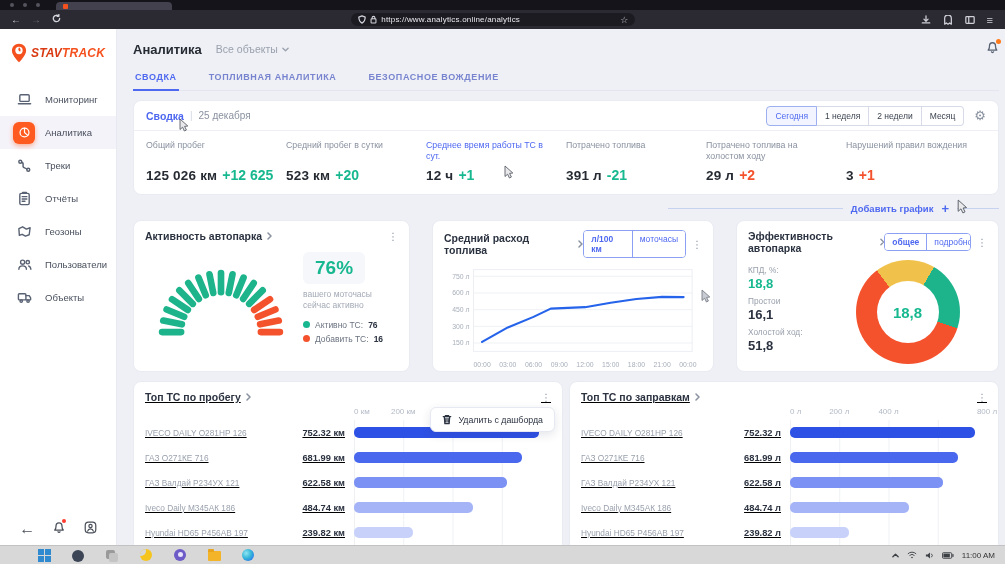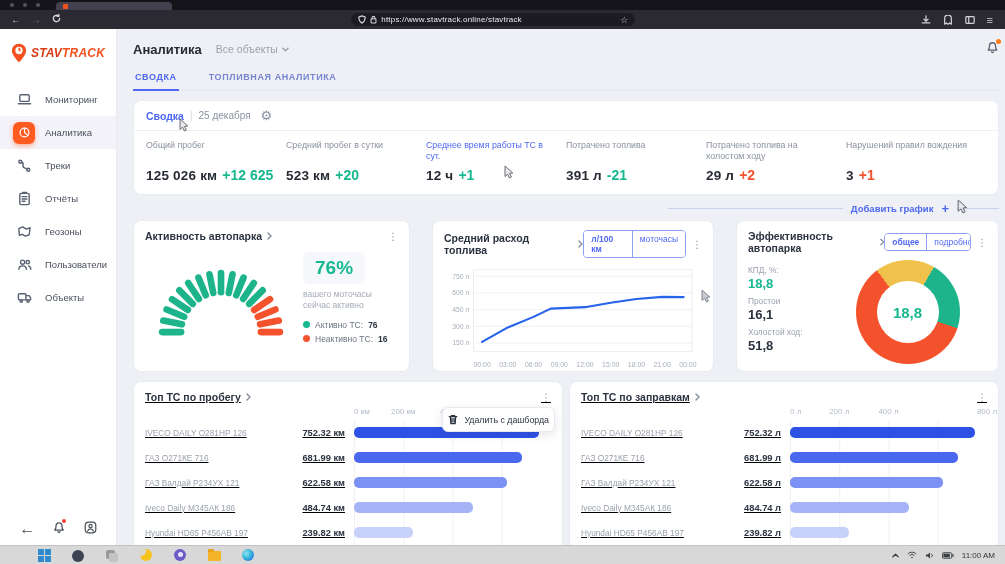--- a/index.html
+++ b/index.html
@@ -120,21 +120,21 @@
   .bottoms { display:flex; gap:6px; margin-top:9px; }
   .bcard { flex:1; padding:9px 11px 6px; position:relative;text-decoration:underline; }
   .baxis { position:relative; height:13px; margin-left:209px; margin-top:4px; font-size:8px; color:#b3bac6; }
   .baxis span { position:absolute; transform:translateX(-50%); white-space:nowrap; }
   .baxis span.ax0 { transform:none; }
   .brow { display:flex; align-items:center; height:25px; }
   .bname { width:148px; font-size:8.3px; color:#9aa1ad; white-space:nowrap; overflow:hidden; }
   .bval { width:61px; text-align:right; font-size:9.3px; font-weight:bold; color:#2b3240; padding-right:9px; white-space:nowrap; }
   .bplot { flex:1; height:100%; display:flex; align-items:center; background-image:linear-gradient(to right,#eef0f4 1px,transparent 1px); background-size:25% 100%; }
   .bbar { height:11px; border-radius:5px; }
-  .del-pop { position:absolute; right:7px; top:25px; background:#fff; border:1px solid #e6e9f1; border-radius:6px; box-shadow:0 3px 10px rgba(40,50,80,.12); padding:6px 5px; display:flex; align-items:center; gap:6px; font-size:8.8px; color:#2b3240; cursor:pointer; z-index:5; }
+  .del-pop { position:absolute; right:7px; top:25px; background:#fff; border:1px solid #e6e9f1; border-radius:6px; box-shadow:0 3px 10px rgba(40,50,80,.12); padding:6px 11px; display:flex; align-items:center; gap:6px; font-size:8.8px; color:#2b3240; cursor:pointer; z-index:5; }
 
   
   .taskbar { height:19px; background:#d8d8d8; border-top:1px solid #c2c2c2; display:flex; align-items:center; position:relative; }
   .tb-icons { display:flex; gap:21px; margin-left:38px; align-items:center; }
   .tb-icons > div { width:13px; height:13px; position:relative; cursor:pointer; }
   .win-logo { display:grid; grid-template-columns:6px 6px; grid-template-rows:6px 6px; gap:1px; }
   .win-logo i { background:#2f8ad0; display:block; }
   .circ-dark { width:12px; height:12px; border-radius:50%; background:#3b4556; margin-top:1px; }
   .taskview { position:relative; }
   .taskview i { position:absolute; width:9px; height:9px; border-radius:2px; }
@@ -178,21 +178,21 @@
       </svg>
   </span>
   <div class="urlbar">
     <svg class="lineicon" width="8" height="9" viewBox="0 0 10 11">
         <path d="M5 1 L9 2.5 C9 6.5 7.5 8.8 5 10 C2.5 8.8 1 6.5 1 2.5 Z"></path>
       </svg>
     <svg class="lineicon" width="7" height="9" viewBox="0 0 10 12">
         <rect x="1.5" y="5" width="7" height="6" rx="1"></rect>
         <path d="M3 5 V3.5 A2 2 0 0 1 7 3.5 V5"></path>
       </svg>
-    <span class="url-text">https://www.stavtrack.online/stavtrack</span>
+    <span class="url-text">https://www.analytics.online/analytics</span>
     <span class="url-star">☆</span>
   </div>
   <div class="tb-right">
     <svg class="lineicon" width="10" height="10" viewBox="0 0 12 12">
         <path d="M6 1 V7 M3.5 5 L6 7.5 L8.5 5 M1.5 9.5 H10.5"></path>
       </svg>
     <svg class="lineicon" width="10" height="10" viewBox="0 0 12 12">
         <path d="M2 11 V4 A4 4 0 0 1 10 4 V11 L8 9.5 L6 11 L4 9.5 Z"></path>
       </svg>
     <svg class="lineicon" width="10" height="10" viewBox="0 0 12 12">
@@ -314,27 +314,34 @@
         <svg class="lineicon" width="13" height="13" viewBox="0 0 14 15">
             <path d="M7 2 C4.8 2 3.5 3.8 3.5 6 C3.5 9.5 2 10.5 2 10.5 H12 C12 10.5 10.5 9.5 10.5 6 C10.5 3.8 9.2 2 7 2 Z M5.8 12.5 A1.3 1.3 0 0 0 8.2 12.5"></path>
           </svg>
         <i class="dot-org"></i>
       </span>
     </div>
 
     <div class="tabs">
       <span class="tab active">СВОДКА</span>
       <span class="tab">ТОПЛИВНАЯ АНАЛИТИКА</span>
+      <span class="tab">БЕЗОПАСНОЕ ВОЖДЕНИЕ</span>
     </div>
 
     <div class="card summary">
       <div class="sum-head">
         <span class="sum-title">Сводка</span>
         <span class="sum-sep">|</span>
         <span class="sum-date">25 декабря</span>
+        <div class="ranges">
+          <button class="rbtn active">Сегодня</button>
+          <button class="rbtn">1 неделя</button>
+          <button class="rbtn">2 недели</button>
+          <button class="rbtn">Месяц</button>
+        </div>
         <span class="gear">⚙</span>
       </div>
       <div class="sum-stats">
         <div class="stat">
           <div class="stat-label">Общий пробег</div>
           <div class="stat-valrow">
               <span class="stat-value">125 026 км</span>
               <span class="stat-delta" style="color: rgb(23, 184, 144);">+12 625</span>
             </div>
         </div>
@@ -419,21 +426,21 @@
             <div class="pct-box"><span class="pct">76%</span></div>
             <div class="act-caption">вашего моточасы сейчас активно</div>
             <div class="legend">
               <div class="leg-row">
                 <span class="leg-dot" id="legdot0" style="background: rgb(23, 184, 144);"></span>
                 <span>Активно ТС:</span>
                 <span class="leg-val">76</span>
               </div>
               <div class="leg-row">
                 <span class="leg-dot" id="legdot1" style="background: rgb(244, 82, 45);"></span>
-                <span>Неактивно ТС:</span>
+                <span>Добавить ТС:</span>
                 <span class="leg-val">16</span>
               </div>
             </div>
           </div>
         </div>
       </div>
 
       <div class="card chart-card">
         <div class="c-head">
           <span class="c-title">

